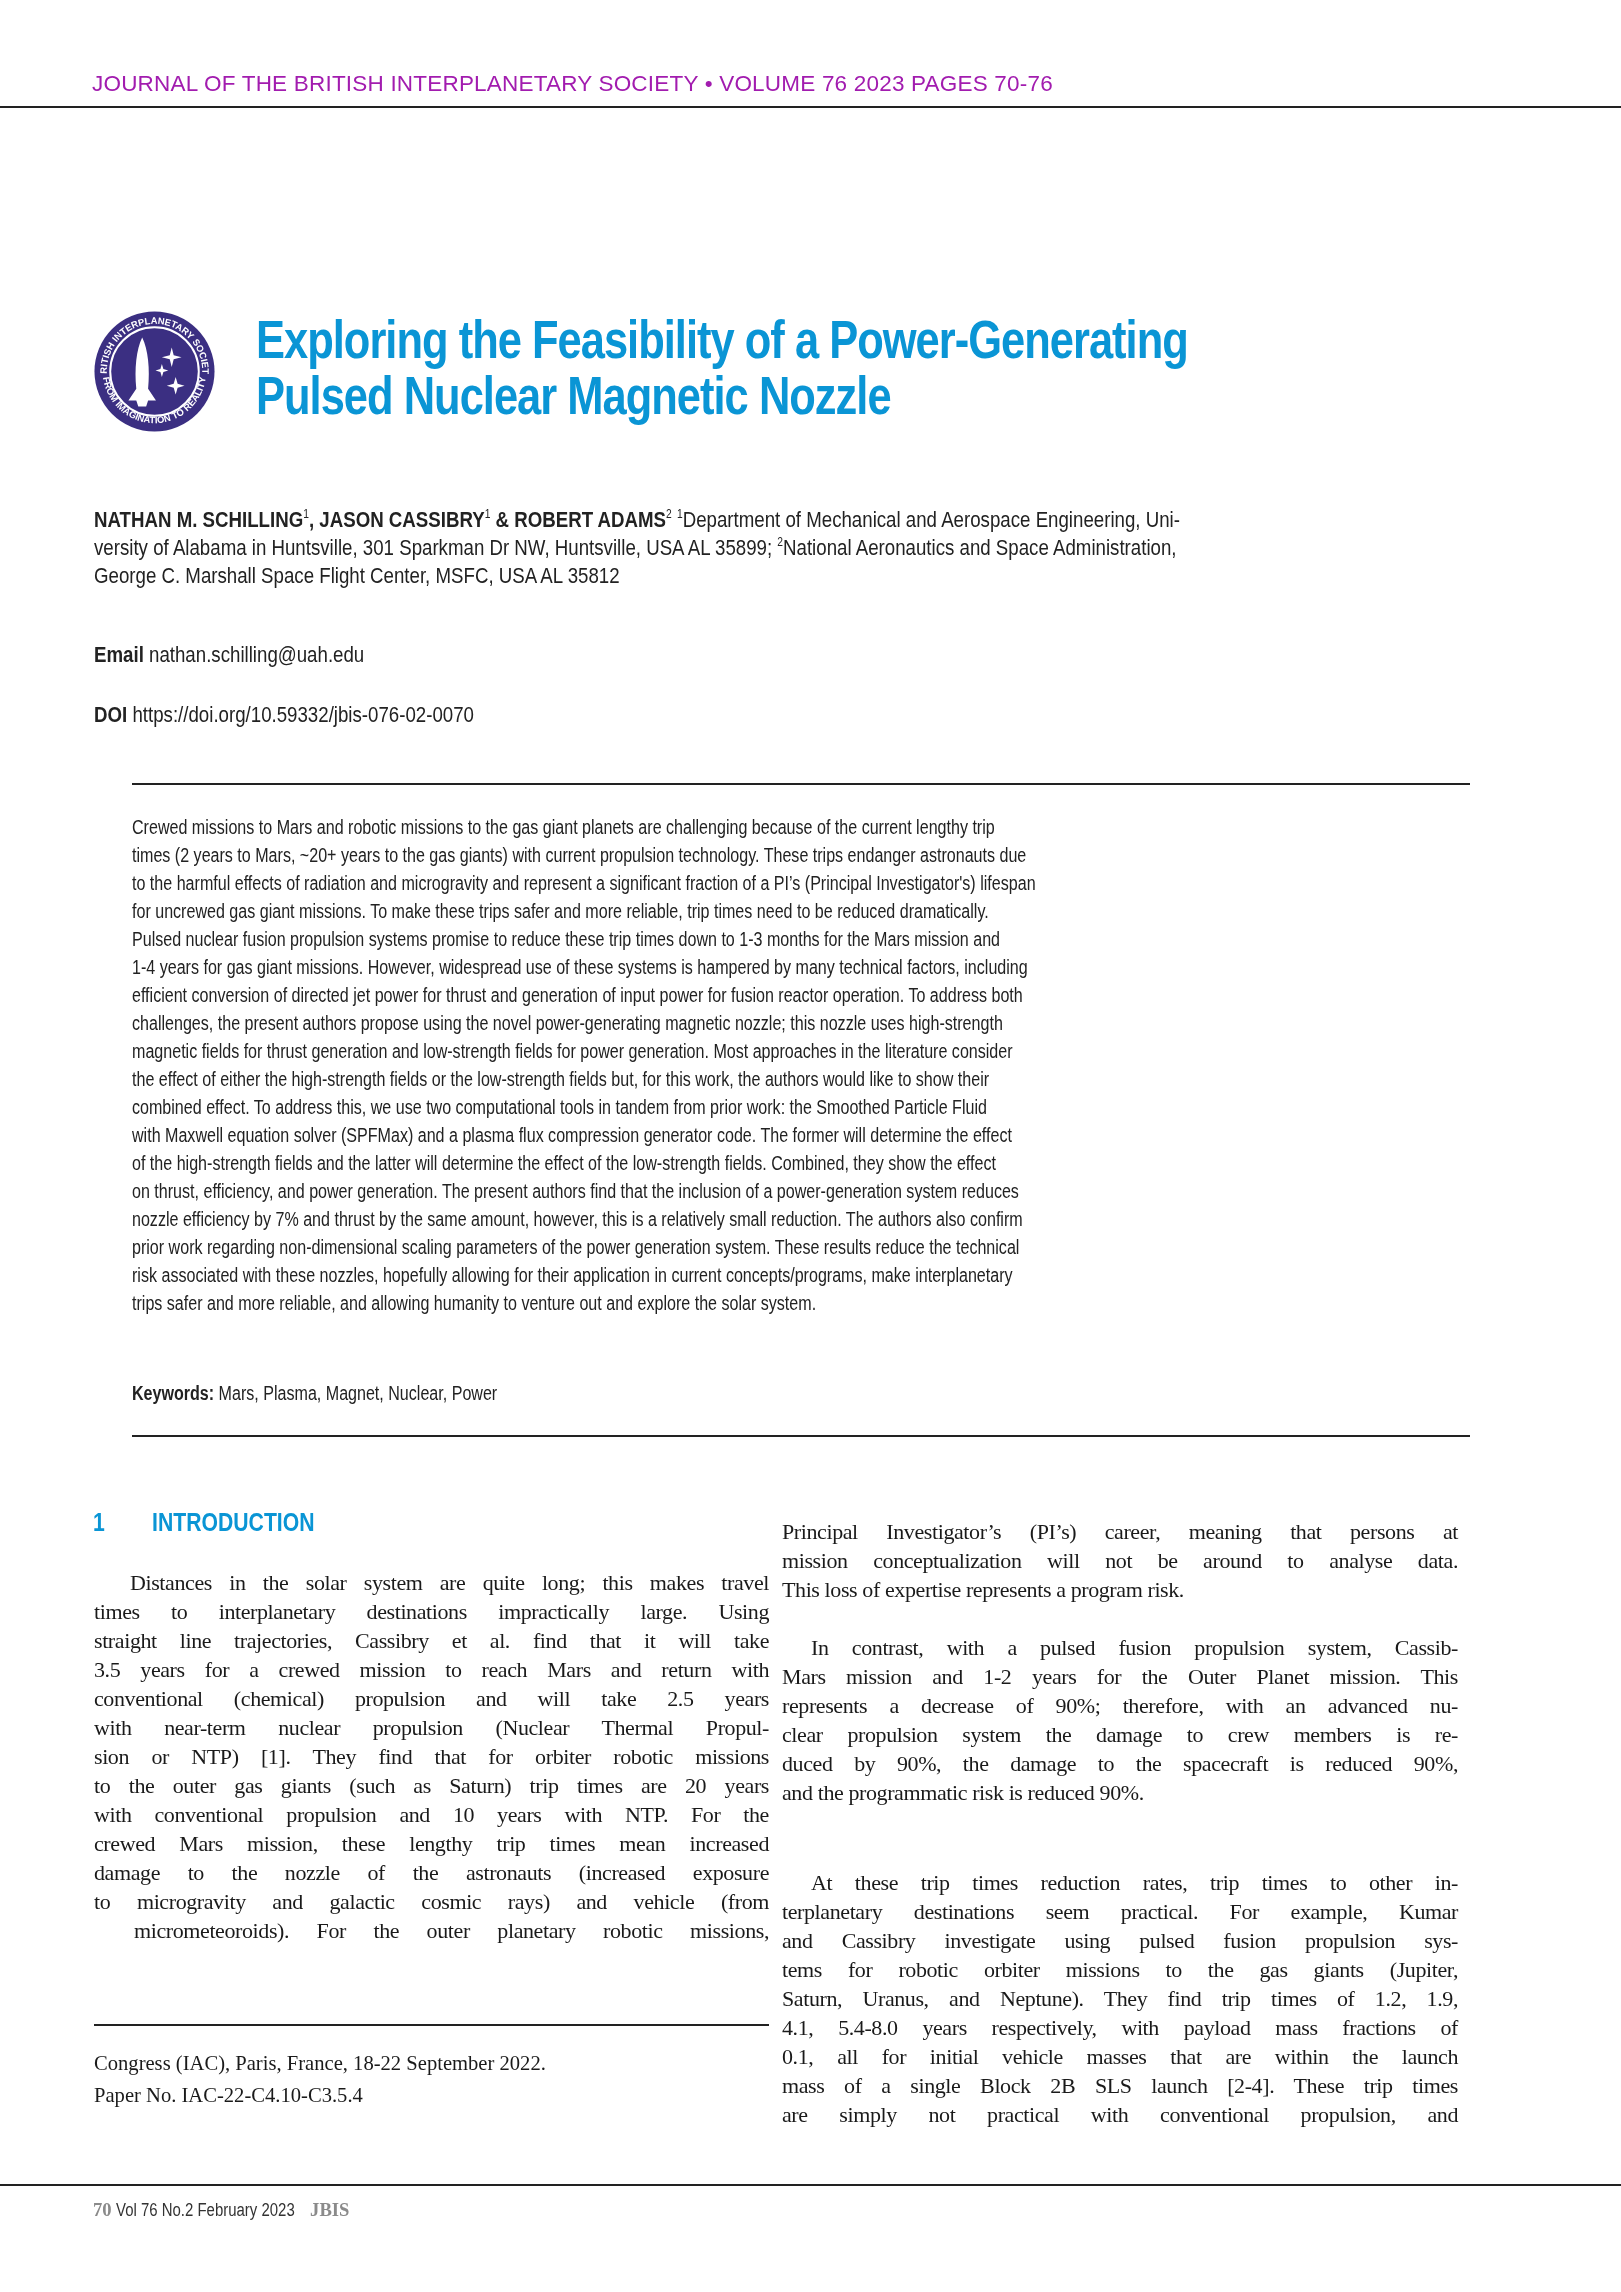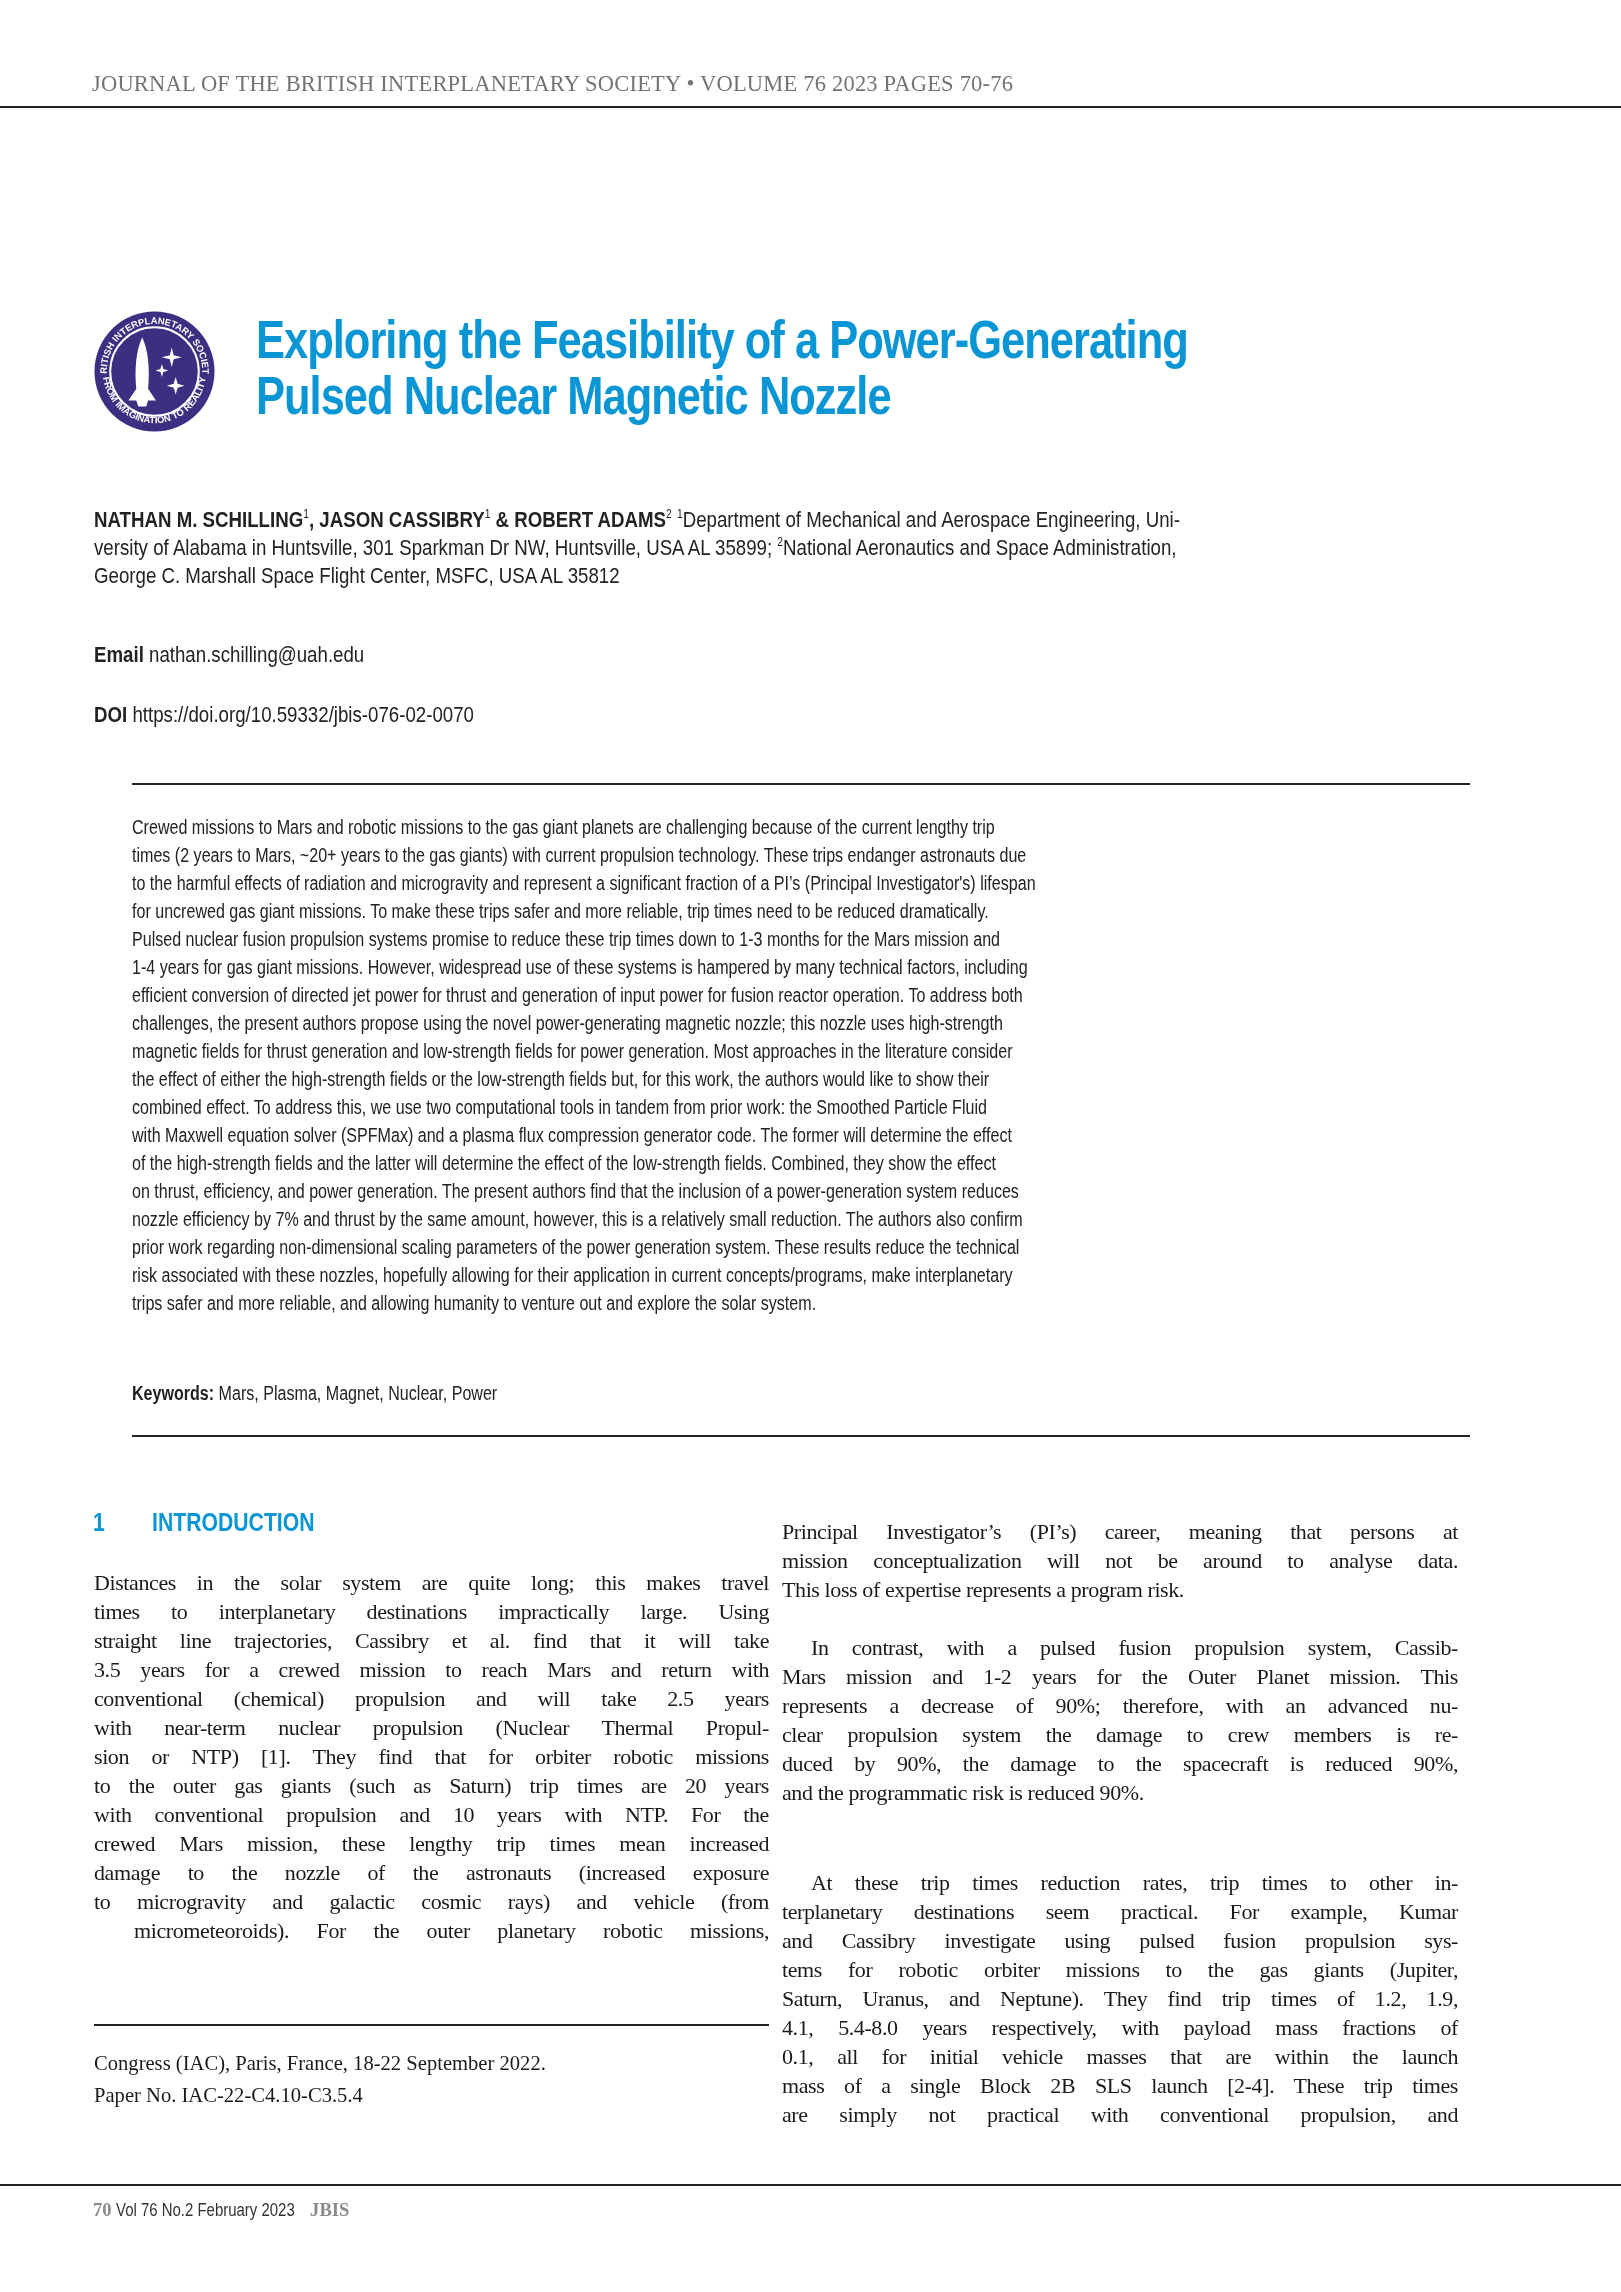--- a/index.html
+++ b/index.html
@@ -1,18 +1,18 @@
 <!DOCTYPE html>
 <html><head>
 <meta charset="utf-8">
 <style>
   html, body { margin:0; padding:0; background:#ffffff; }
   body { width:1621px; height:2293px; position:relative; overflow:hidden; color:#1a1a1a; }
   .abs { position:absolute; }
-  .hdr-text { left:92px; top:71px; font-family:Liberation Serif, serif; font-size:22.5px; letter-spacing:0.2px; color:#737373; white-space:nowrap; }
+  .hdr-text { left:92px; top:71px; font-family:Liberation Sans, sans-serif; font-size:22.5px; letter-spacing:0.2px; color:#a21caf; white-space:nowrap; }
   .rule { position:absolute; height:2px; background:#222; }
   .logo { left:93px; top:310px; width:123px; height:123px; }
   .title { left:256px; top:312px; font-family:"Liberation Sans", sans-serif; font-weight:bold; font-size:53px; line-height:56px; color:#0a95d5; white-space:nowrap; letter-spacing:-1.2px; transform-origin:left top; transform:scaleX(0.82); }
   .affil { left:94px; top:506px; width:1392px; font-family:"Liberation Sans", sans-serif; font-size:22.5px; line-height:28px; color:#222; }
   .affil .line { white-space:nowrap; transform-origin:left top; transform:scaleX(0.83); display:block; height:28px; }
   .affil b { font-weight:bold; }
   .meta { left:94px; font-family:"Liberation Sans", sans-serif; font-size:22.5px; color:#222; white-space:nowrap; transform-origin:left top; transform:scaleX(0.83); }
   .meta b { font-weight:bold; }
   .abstract { left:132px; top:813px; width:1338px; font-family:"Liberation Sans", sans-serif; font-size:19.6px; line-height:28px; color:#222; }
   .abstract .line { display:block; white-space:nowrap; height:28px; transform-origin:left top; }
@@ -117,21 +117,21 @@
 <div class="abs kw">
   <b>Keywords:</b>
   <span>Mars, Plasma, Magnet, Nuclear, Power</span>
 </div>
 <div class="rule" style="left:132px;top:1435px;width:1338px;"></div>
 
 <div class="abs sec" style="left:93px;">1</div>
 <div class="abs sec" style="left:152px;">INTRODUCTION</div>
 
 <div class="abs col colL" id="colL">
-    <span class="line" style="letter-spacing: -0.4px;">Distances in the solar system are quite long; this makes travel</span>
+    <span class="line" style="letter-spacing: -0.4px; margin-left: 36px;">Distances in the solar system are quite long; this makes travel</span>
     <span class="line" style="letter-spacing: -0.4px;">times to interplanetary destinations impractically large. Using</span>
     <span class="line" style="letter-spacing: -0.4px;">straight line trajectories, Cassibry et al. find that it will take</span>
     <span class="line" style="letter-spacing: -0.4px;">3.5 years for a crewed mission to reach Mars and return with</span>
     <span class="line" style="letter-spacing: -0.4px;">conventional (chemical) propulsion and will take 2.5 years</span>
     <span class="line" style="letter-spacing: -0.4px;">with near-term nuclear propulsion (Nuclear Thermal Propul-</span>
     <span class="line" style="letter-spacing: -0.4px;">sion or NTP) [1]. They find that for orbiter robotic missions</span>
     <span class="line" style="letter-spacing: -0.4px;">to the outer gas giants (such as Saturn) trip times are 20 years</span>
     <span class="line" style="letter-spacing: -0.4px;">with conventional propulsion and 10 years with NTP. For the</span>
     <span class="line" style="letter-spacing: -0.4px;">crewed Mars mission, these lengthy trip times mean increased</span>
     <span class="line" style="letter-spacing: -0.4px;">damage to the nozzle of the astronauts (increased exposure</span>

